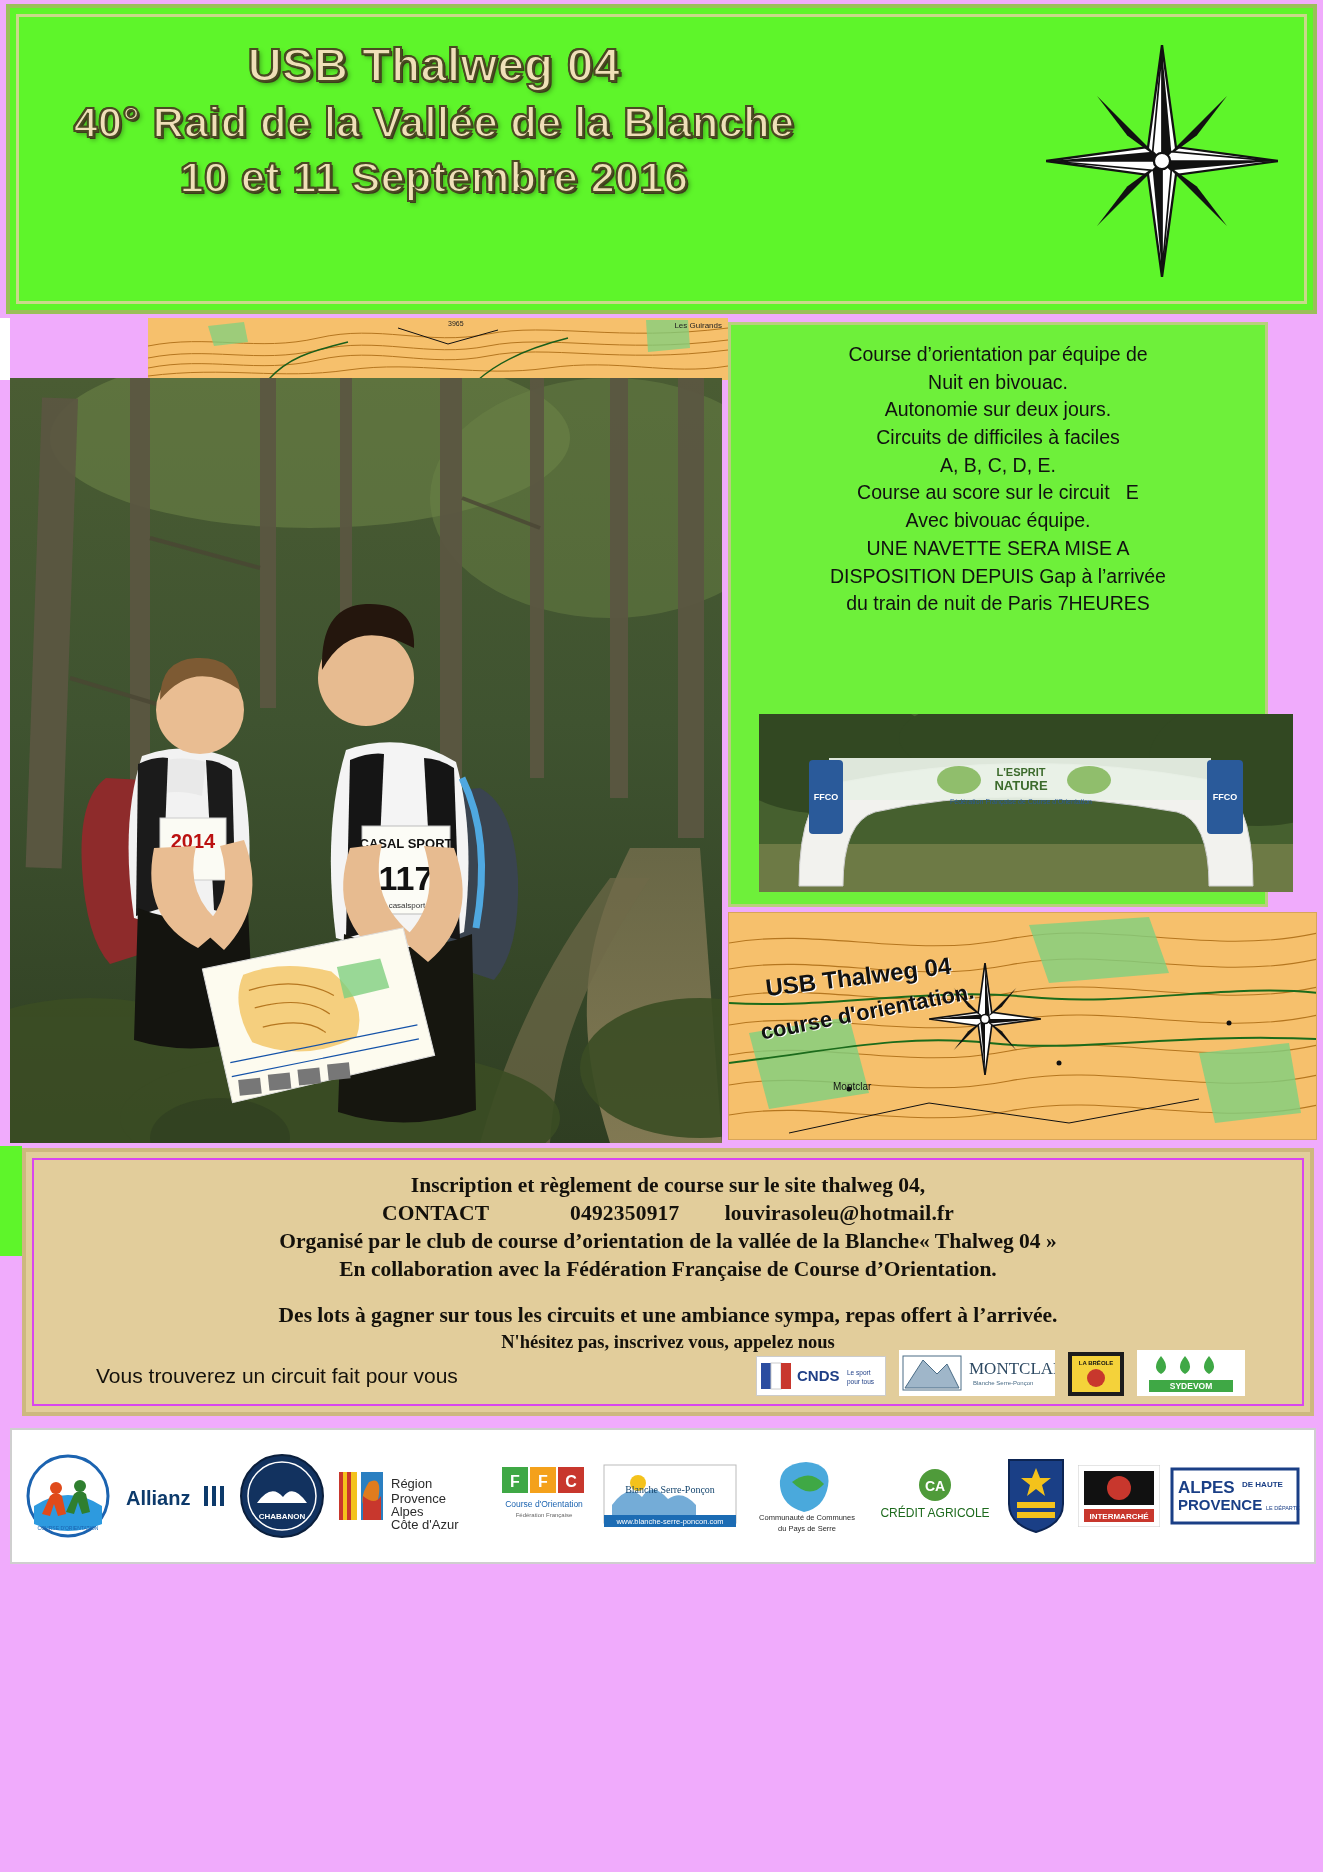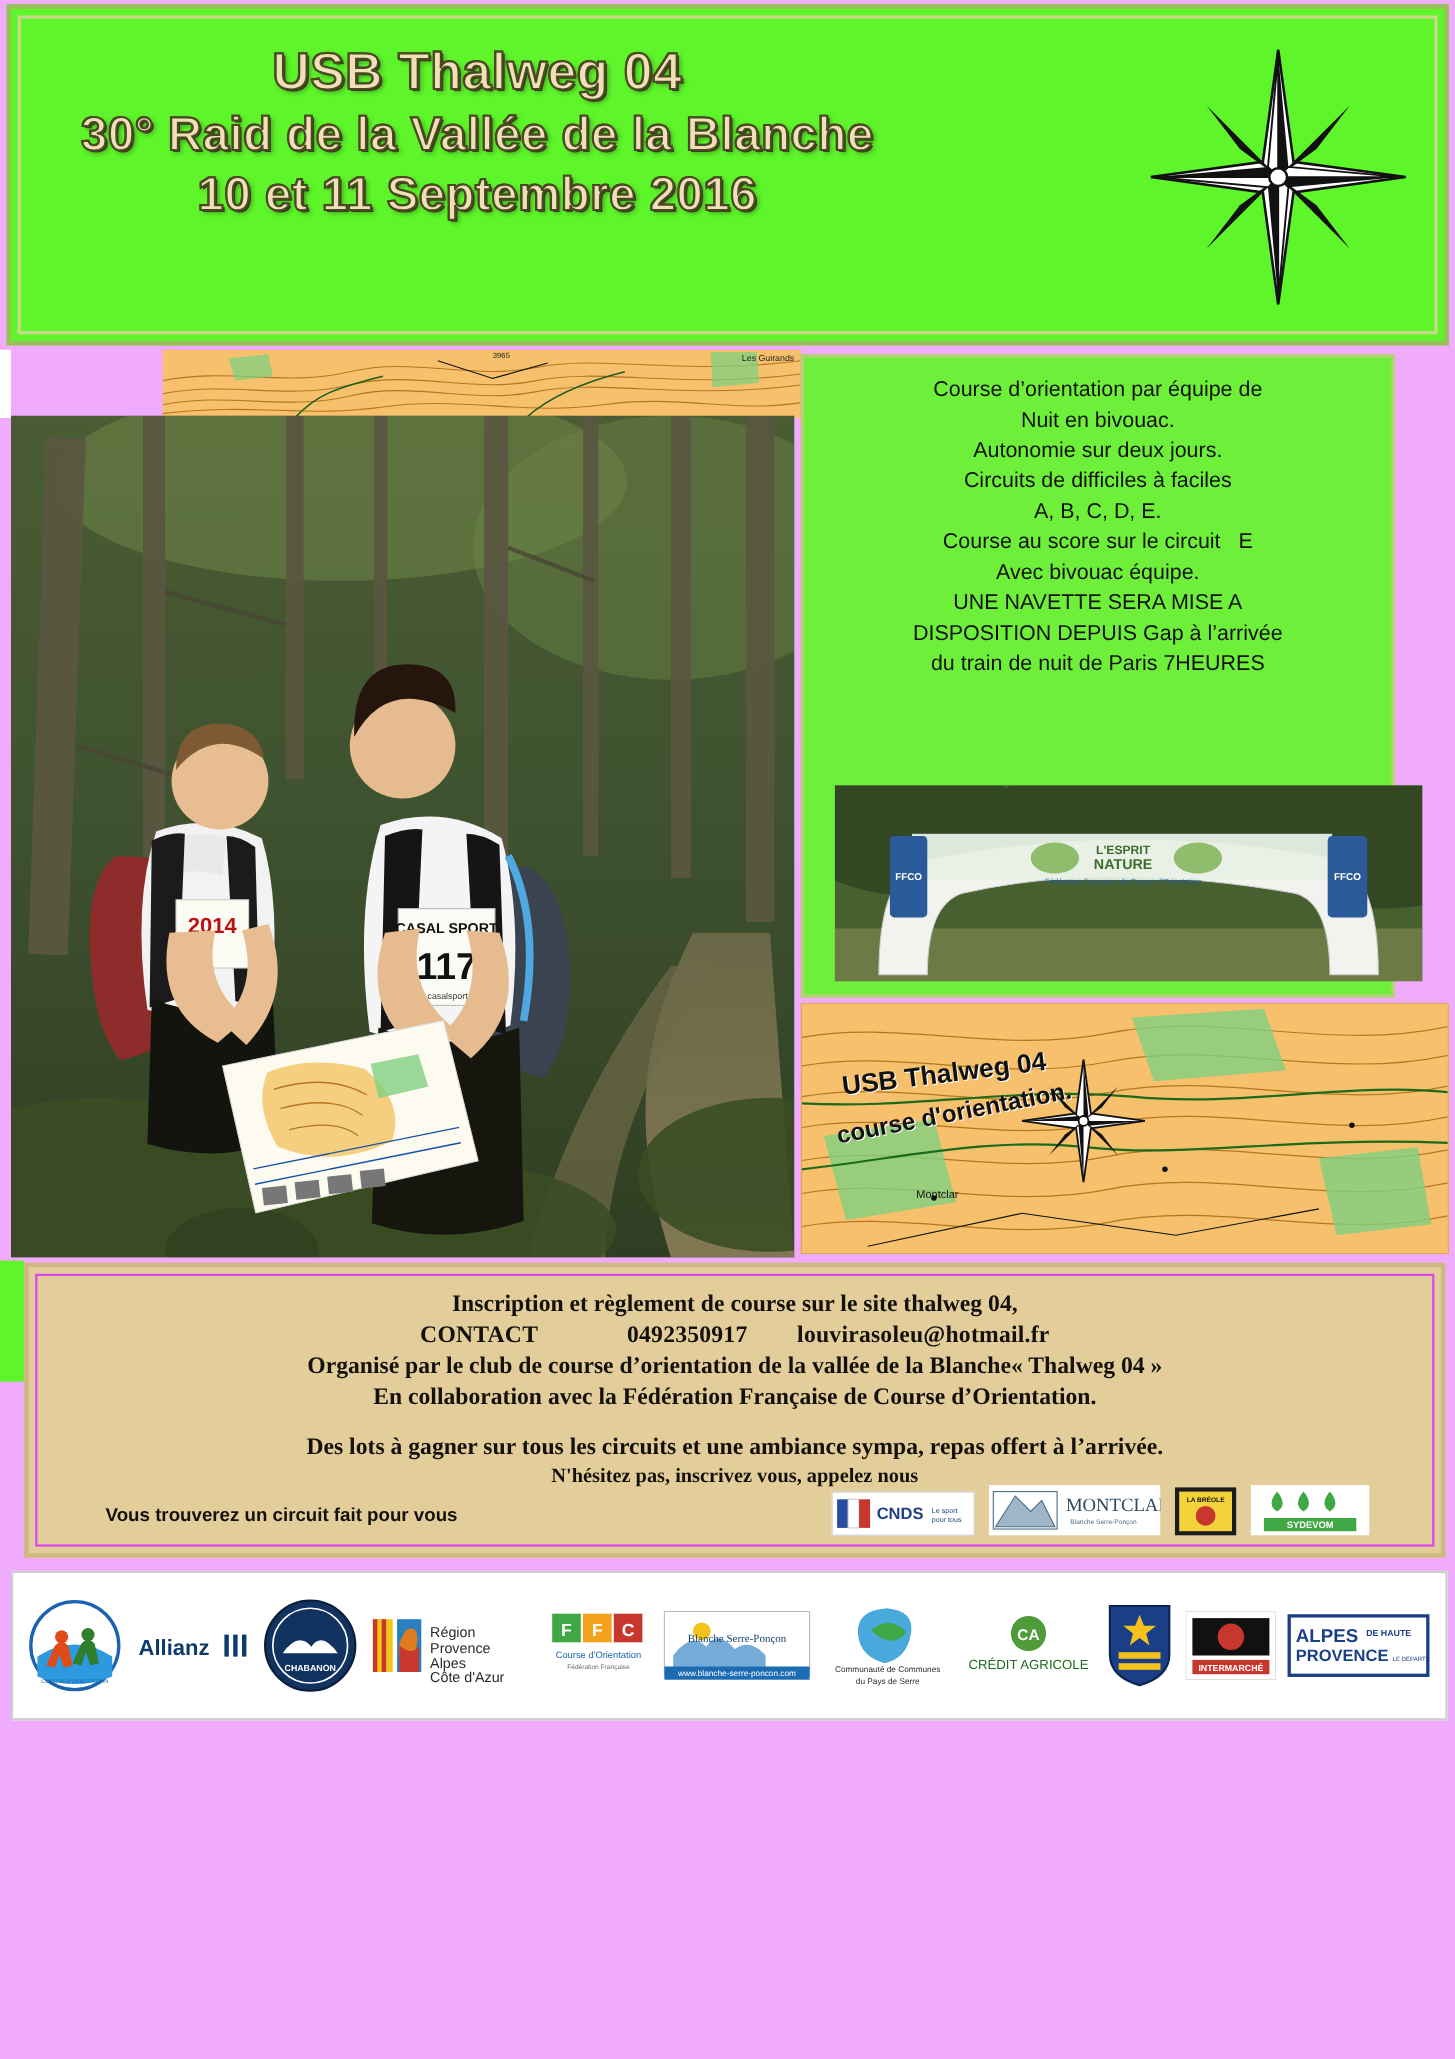--- a/index.html
+++ b/index.html
@@ -181,22 +181,22 @@
     line-height: 1.3;
   }
   .bp-line.contact {
     letter-spacing: .2px;
   }
   .bp-gap { height: 18px; }
   .bp-line.small { font-size: 18.5px; font-weight: bold; }
   .bp-left {
     position: absolute;
     left: 62px; bottom: 16px;
-    font-size: 17px;
-    font-weight: bold;
+    font-size: 21px;
+    font-weight: normal;
     color: #14110b;
     font-family: "Liberation Sans", sans-serif;
   }
   .bp-logos {
     position: absolute;
     right: 56px; bottom: 8px;
     display: flex;
     align-items: flex-end;
     gap: 12px;
   }
@@ -247,21 +247,21 @@
 </style>
 </head>
 <body>
 
 <div class="poster">
 
   <div class="header-wrap">
     <div class="header-inner">
       <div class="header-titles">
         <div class="title-line l1">USB Thalweg 04</div>
-        <div class="title-line l2">30° Raid de la Vallée de la Blanche</div>
+        <div class="title-line l2">40° Raid de la Vallée de la Blanche</div>
         <div class="title-line l3">10 et 11 Septembre 2016</div>
       </div>
 
       <div class="compass-big">
         <svg viewBox="0 0 200 200" width="232" height="232">
           <g>
 
             <polygon points="100,0 112,88 200,100 112,112 100,200 88,112 0,100 88,88" fill="#ffffff" stroke="#111" stroke-width="2"></polygon>
             <polygon points="100,14 170,30 186,100 170,170 100,186 30,170 14,100 30,30" fill="none"></polygon>
 

